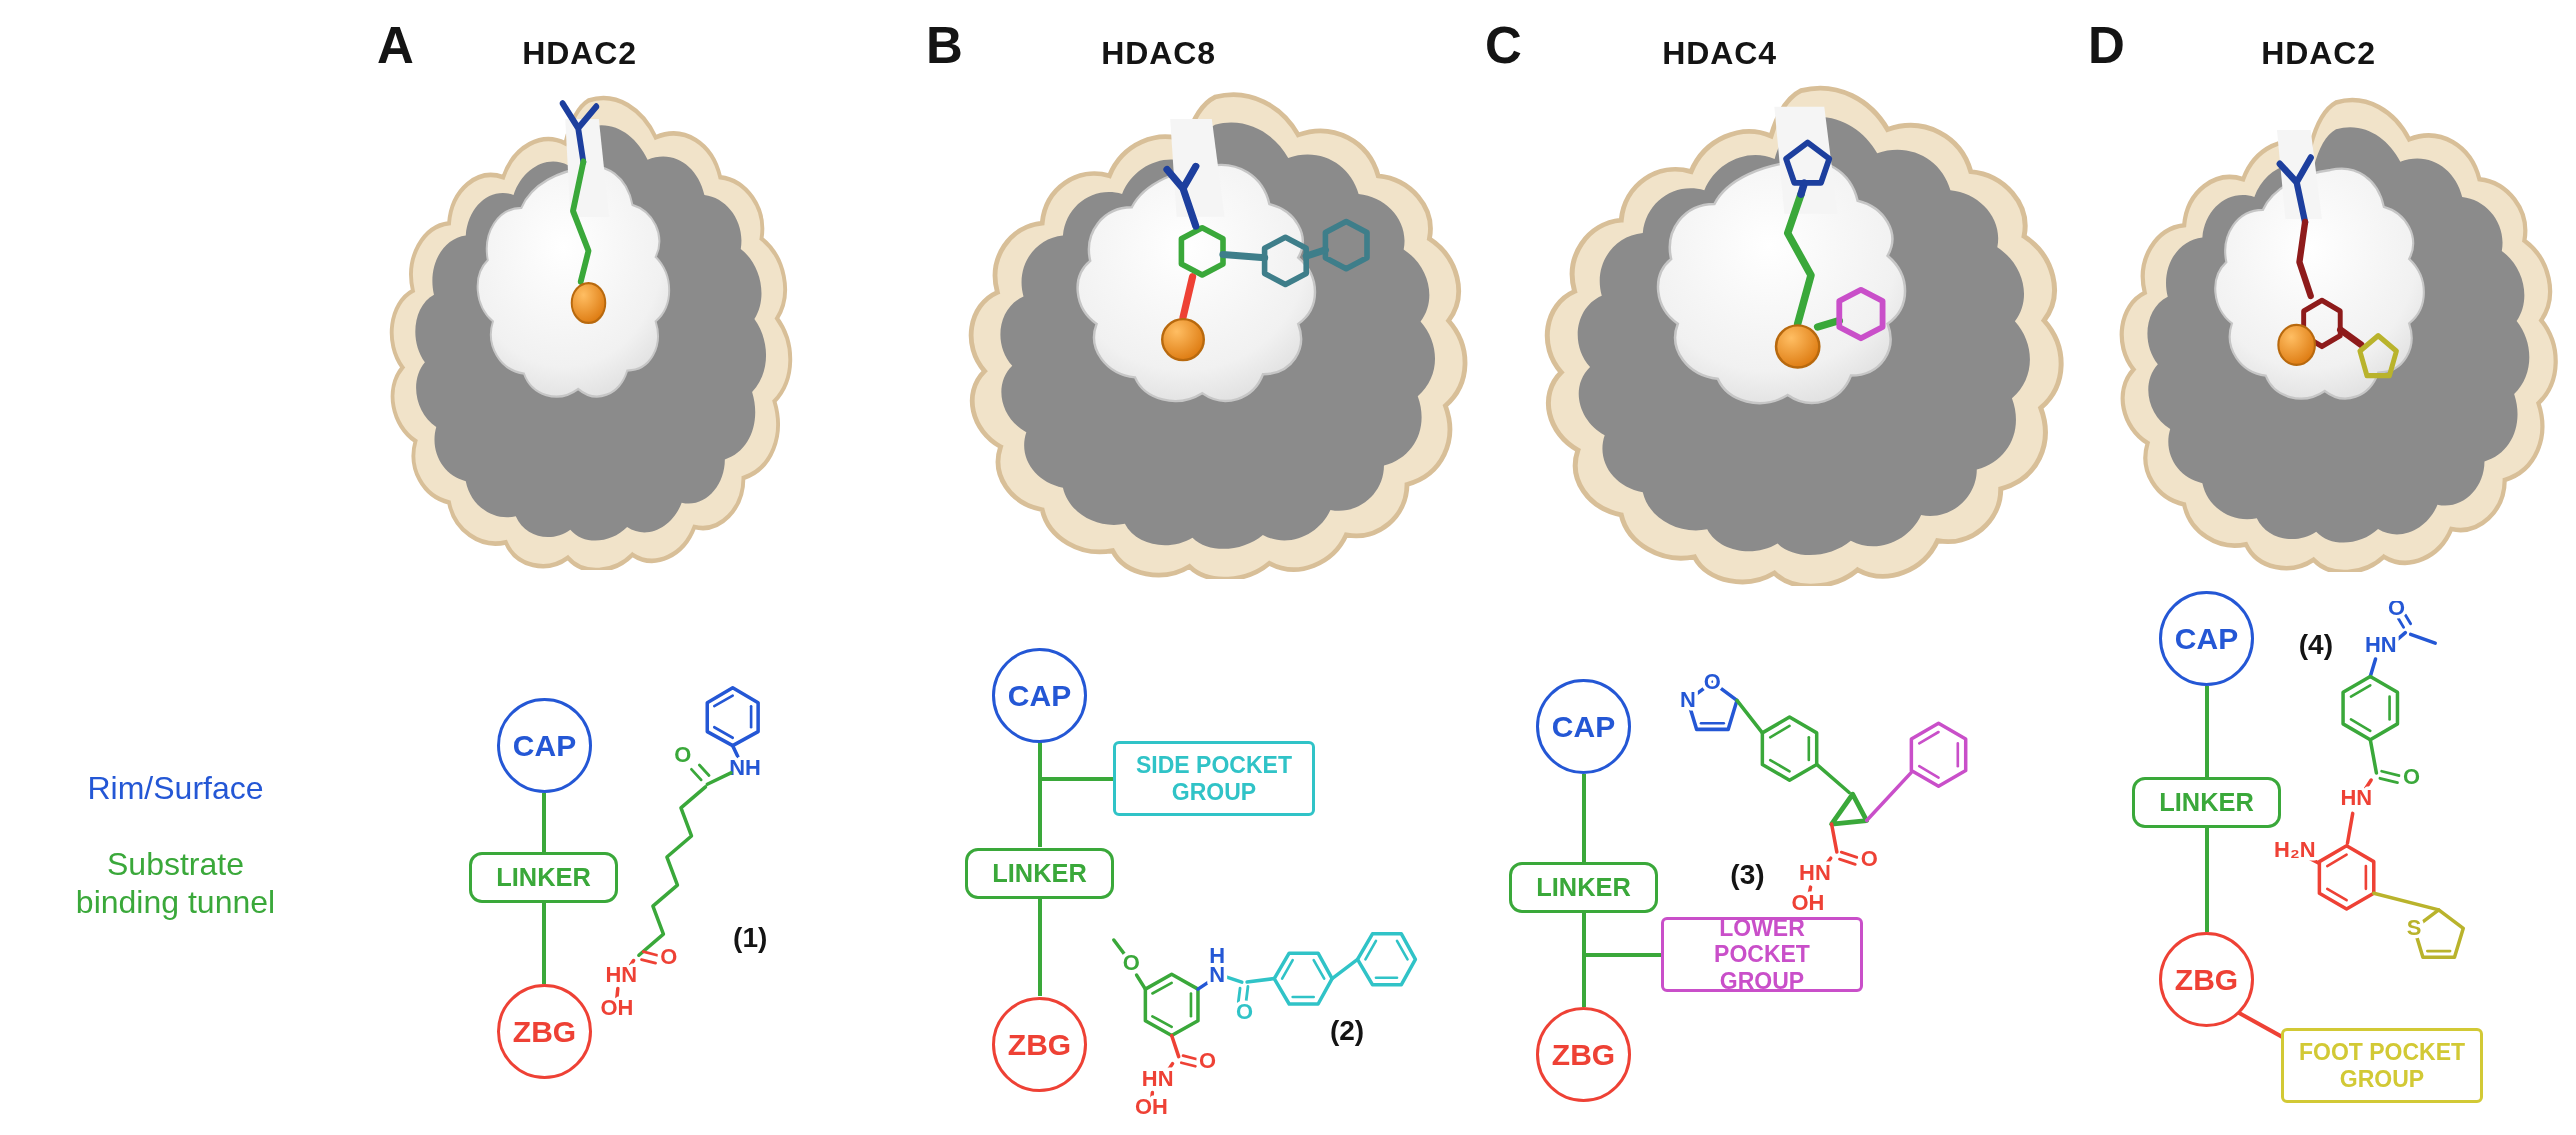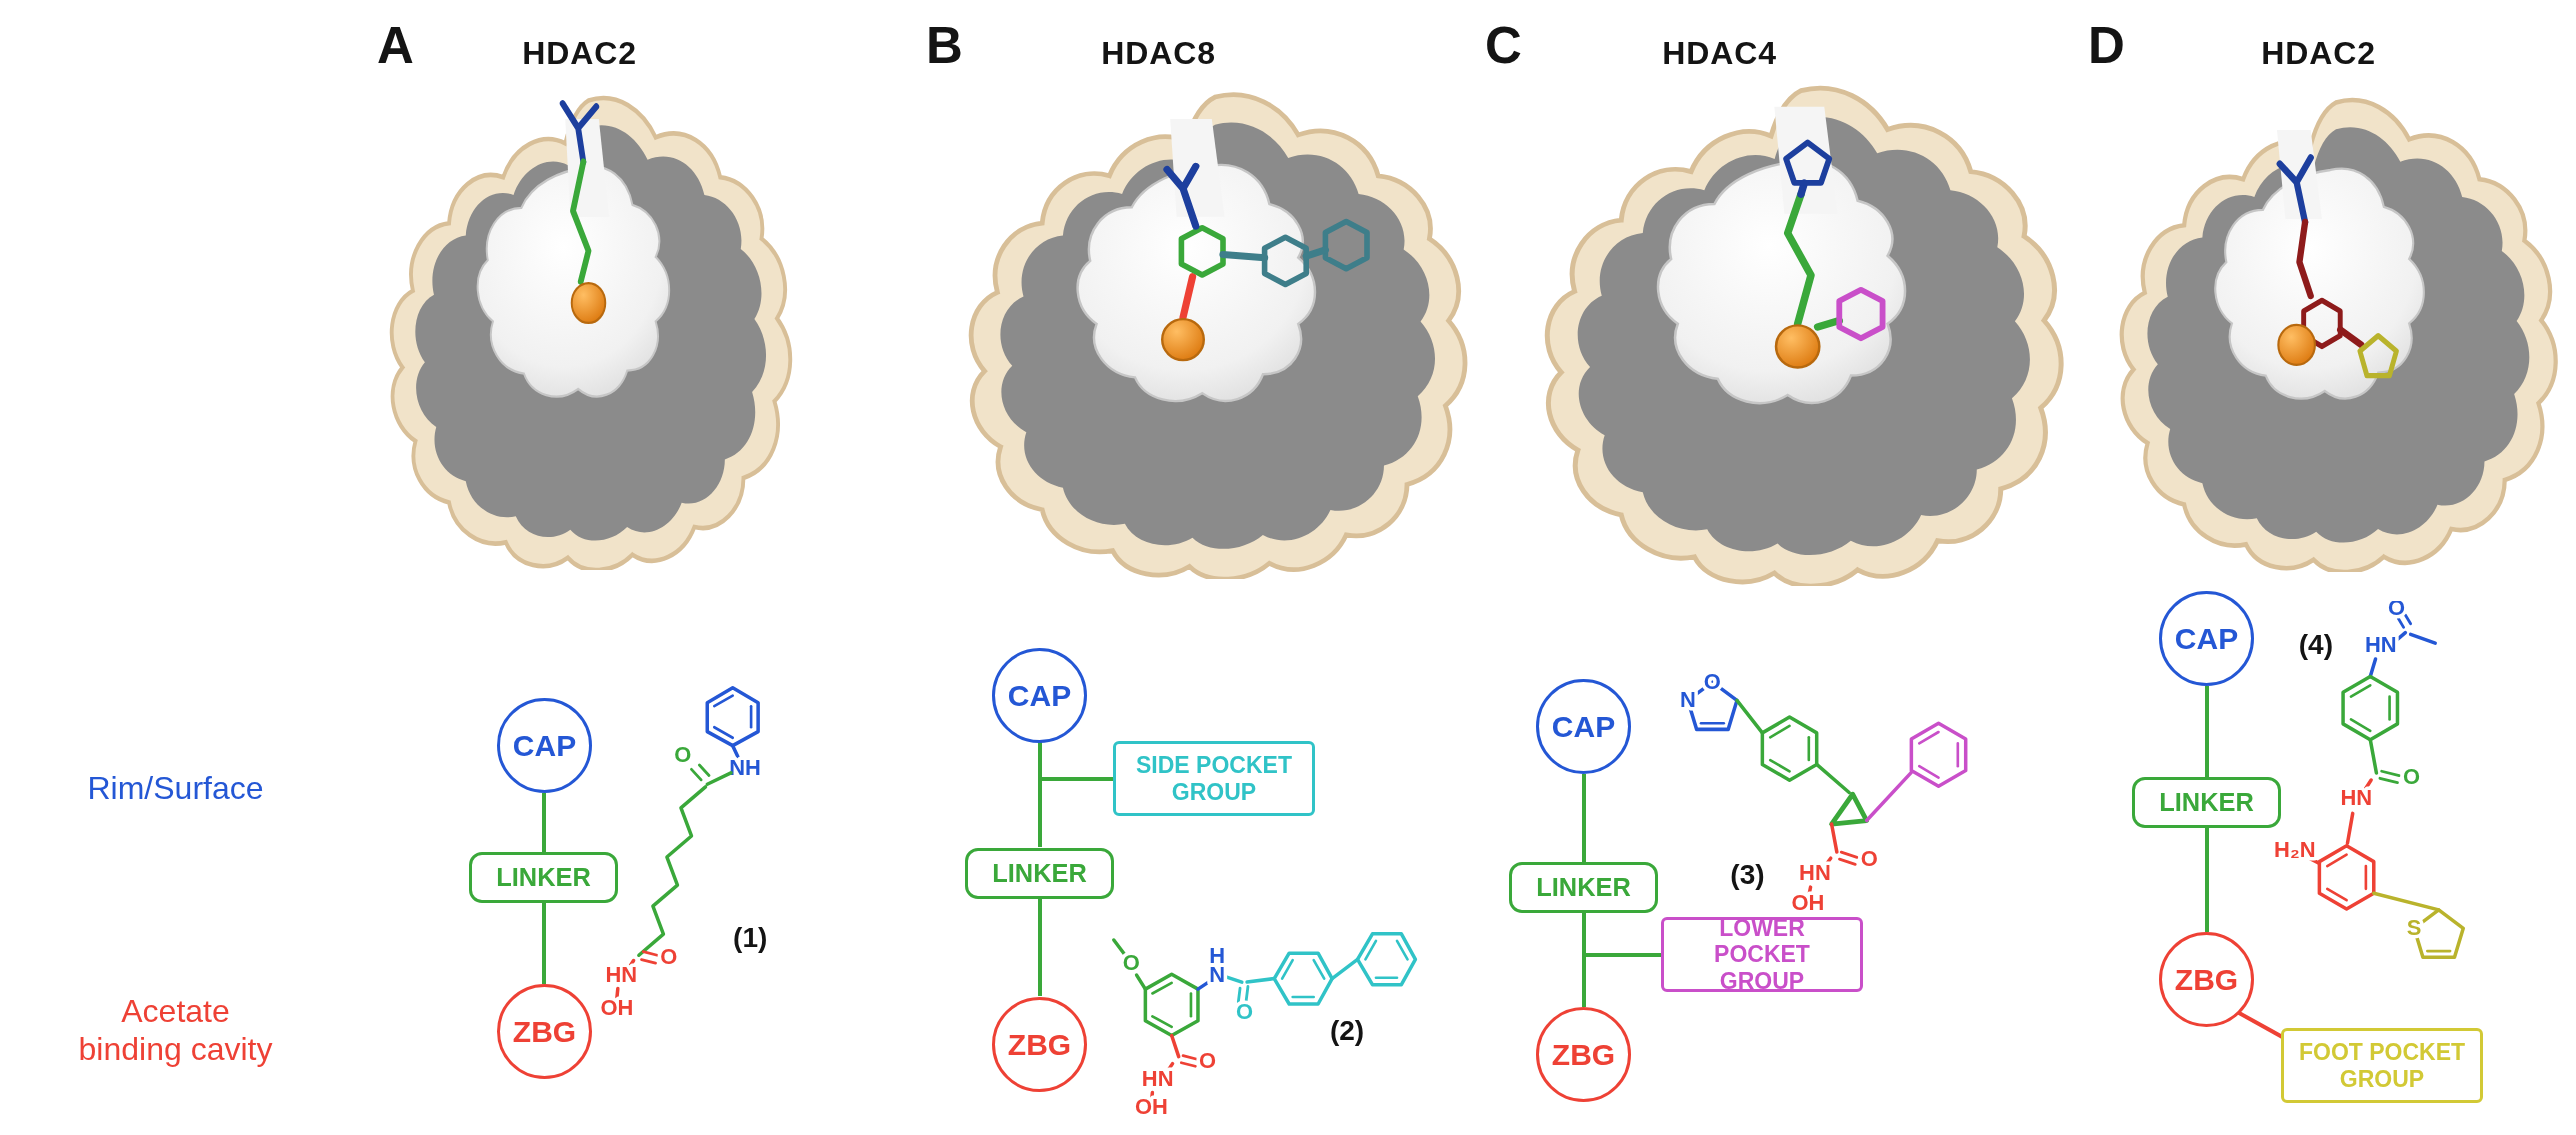--- a/index.html
+++ b/index.html
@@ -71,23 +71,23 @@
 </style>
 </head>
 <body>
 
 <div class="figure">
 
   <div class="row-label c-rim" style="top:770px;">
     <span>Rim/Surface</span>
     <span></span>
   </div>
-  <div class="row-label c-cavity" style="top:993px;">
-    <span>Acetate</span>
-    <span>binding cavity</span>
+  <div class="row-label c-tunnel" style="top:846px;">
+    <span>Substrate</span>
+    <span>binding tunnel</span>
   </div>
 
   <div>
     <div class="panel-letter" style="left:377px;top:16px;">A</div>
     <div class="panel-title" style="left:474px;top:35px;">HDAC2</div>
 
     <svg class="surface" style="left:369px;top:79px;width:439px;height:491px;" viewBox="0 0 340 320" preserveAspectRatio="none">
       <defs>
         <radialGradient id="hole-a" cx="45%" cy="35%" r="80%">
           <stop offset="0%" stop-color="#ffffff"></stop>

